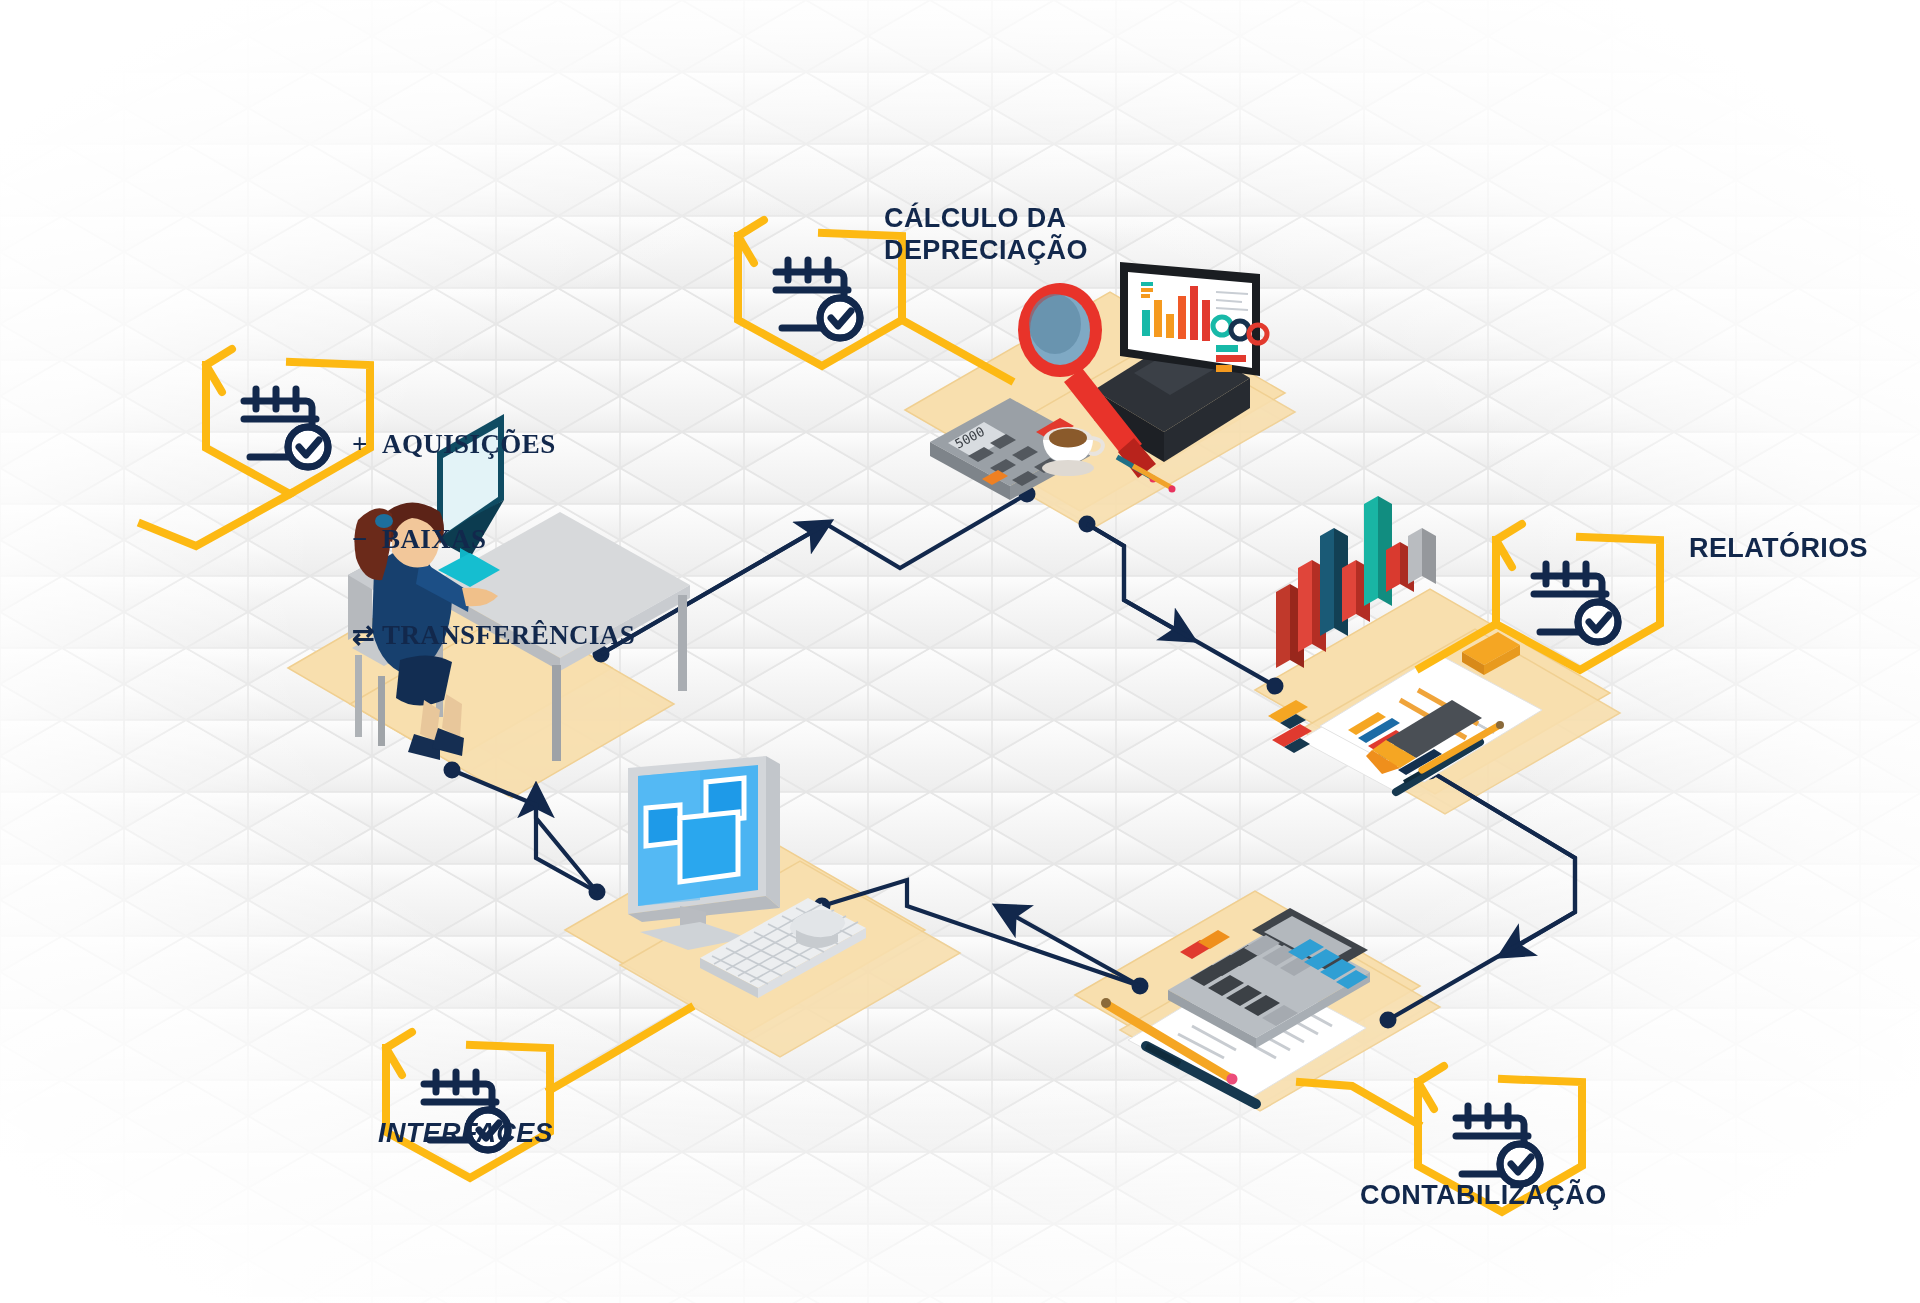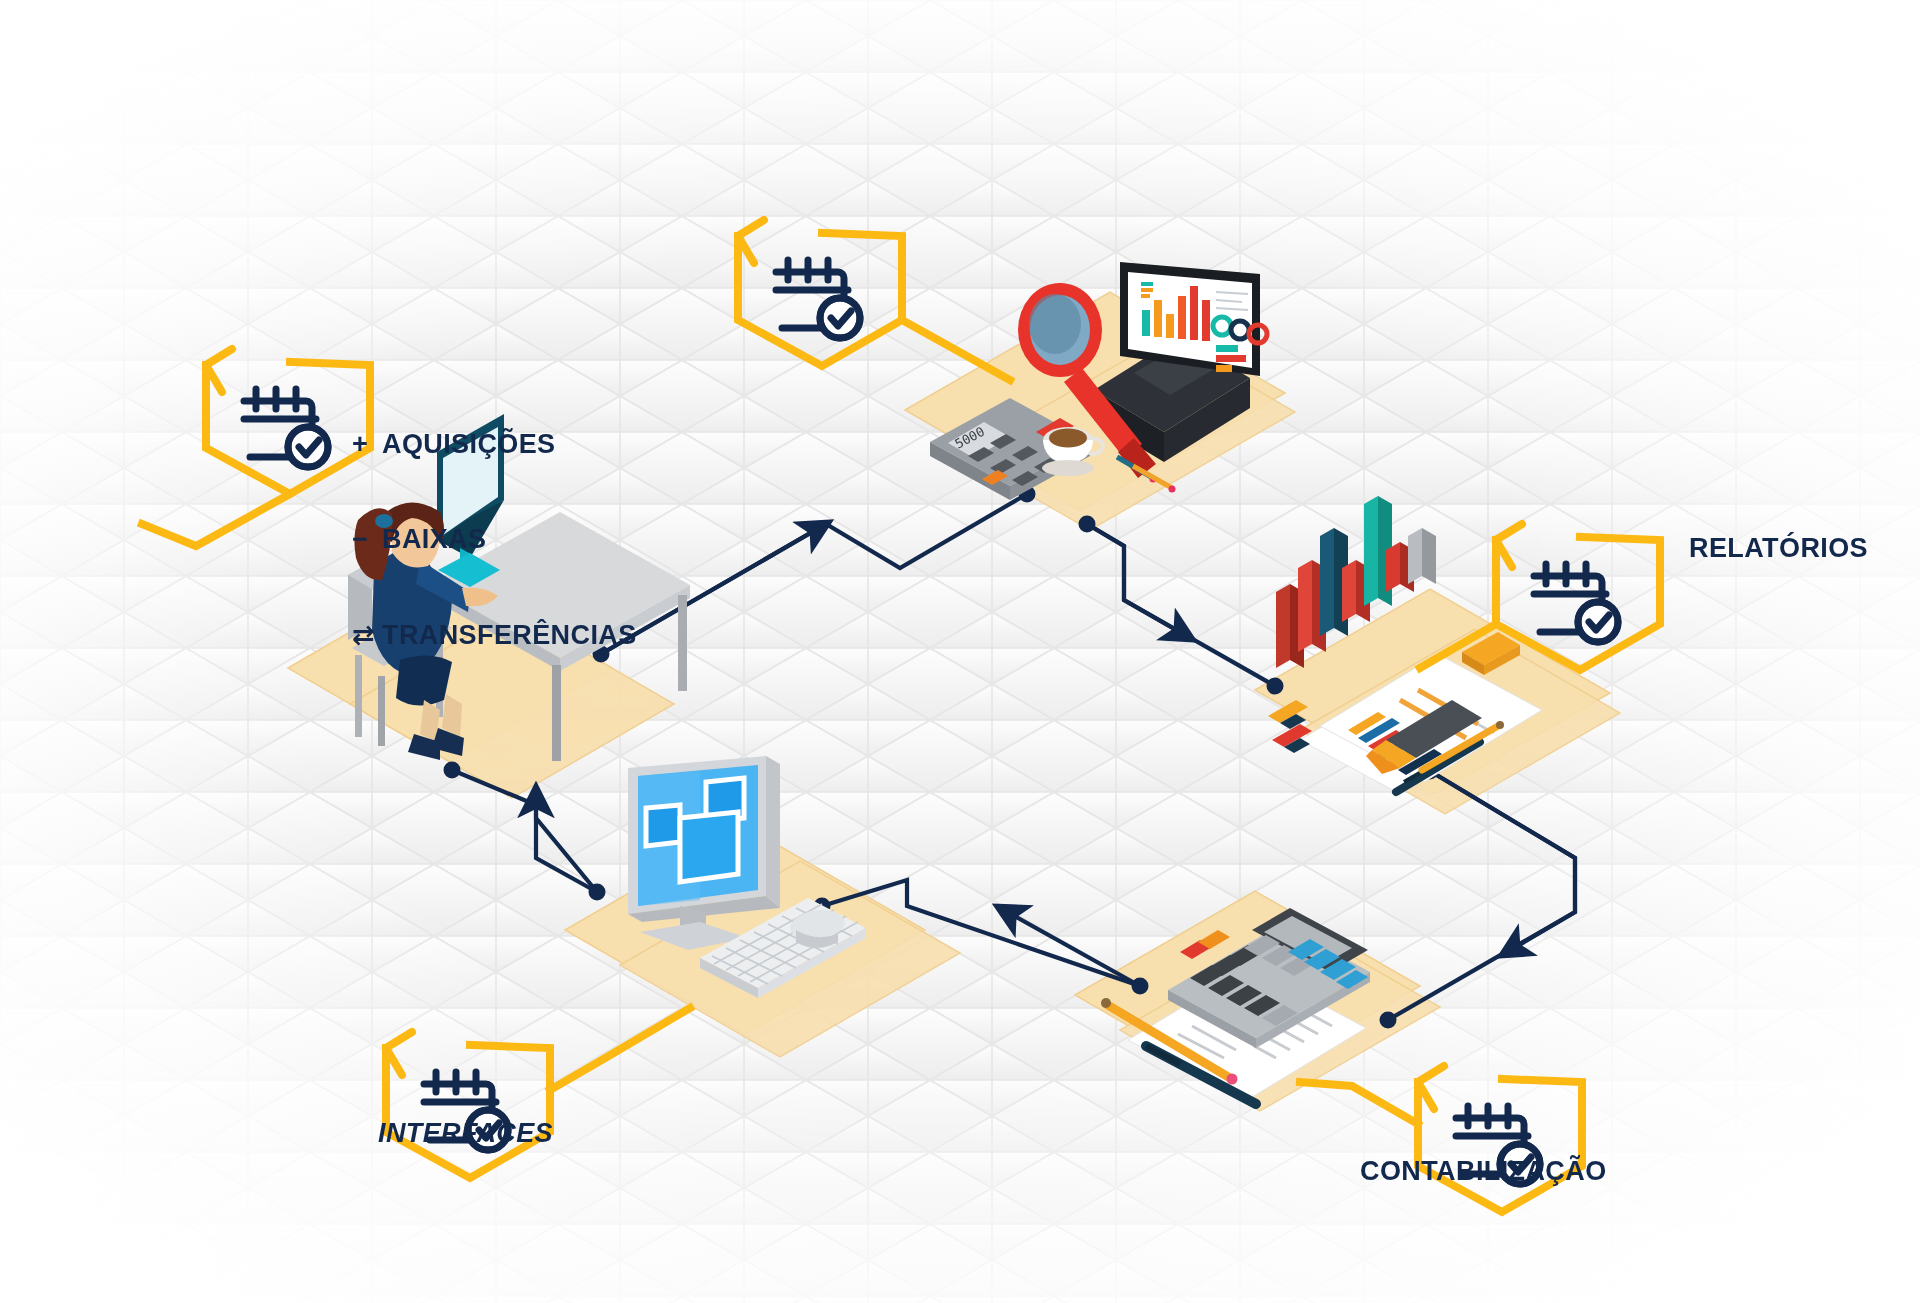--- a/index.html
+++ b/index.html
@@ -482,26 +482,28 @@
         <path d="M4 16 h62 a6 6 0 0 1 6 6 v44 a6 6 0 0 1 -6 6 h-56"></path>
         <path d="M4 34 h72"></path>
         <path d="M16 4 v20 M36 4 v20 M56 4 v20"></path>
         <circle cx="68" cy="62" r="20" fill="#ffffff"></circle>
         <circle cx="68" cy="62" r="20"></circle>
         <path d="M59 62 l7 8 l13 -15" stroke-width="7"></path>
       </g>
     </g>
   </svg>
 
-  <div class="lbl lbl-list" style="left:352px;top:365px;">
+  <div class="lbl lbl-list" style="left:352px;top:365px;font-family:Liberation Serif, serif;">
     <span class="row"><span class="sym">+</span><span>AQUISIÇÕES</span></span>
     <span class="row"><span class="sym">−</span><span>BAIXAS</span></span>
     <span class="row"><span class="sym">⇄</span><span>TRANSFERÊNCIAS</span></span>
   </div>
 
+  <div class="lbl lbl-big" style="left:884px;top:203px;">CÁLCULO DA
+DEPRECIAÇÃO</div>
 
   <div class="lbl lbl-big" style="left:1656px;top:533px;padding-left:33px;">RELATÓRIOS</div>
 
   <div class="lbl lbl-big" style="left:378px;top:1118px;font-style:italic;">INTERFACES</div>
 
-  <div class="lbl lbl-big" style="left:1360px;top:1156px;">CONTABILIZAÇÃO</div>
+  <div class="lbl lbl-big" style="left:1360px;top:1180px;">CONTABILIZAÇÃO</div>
 
 </div>
 
 </body></html>

